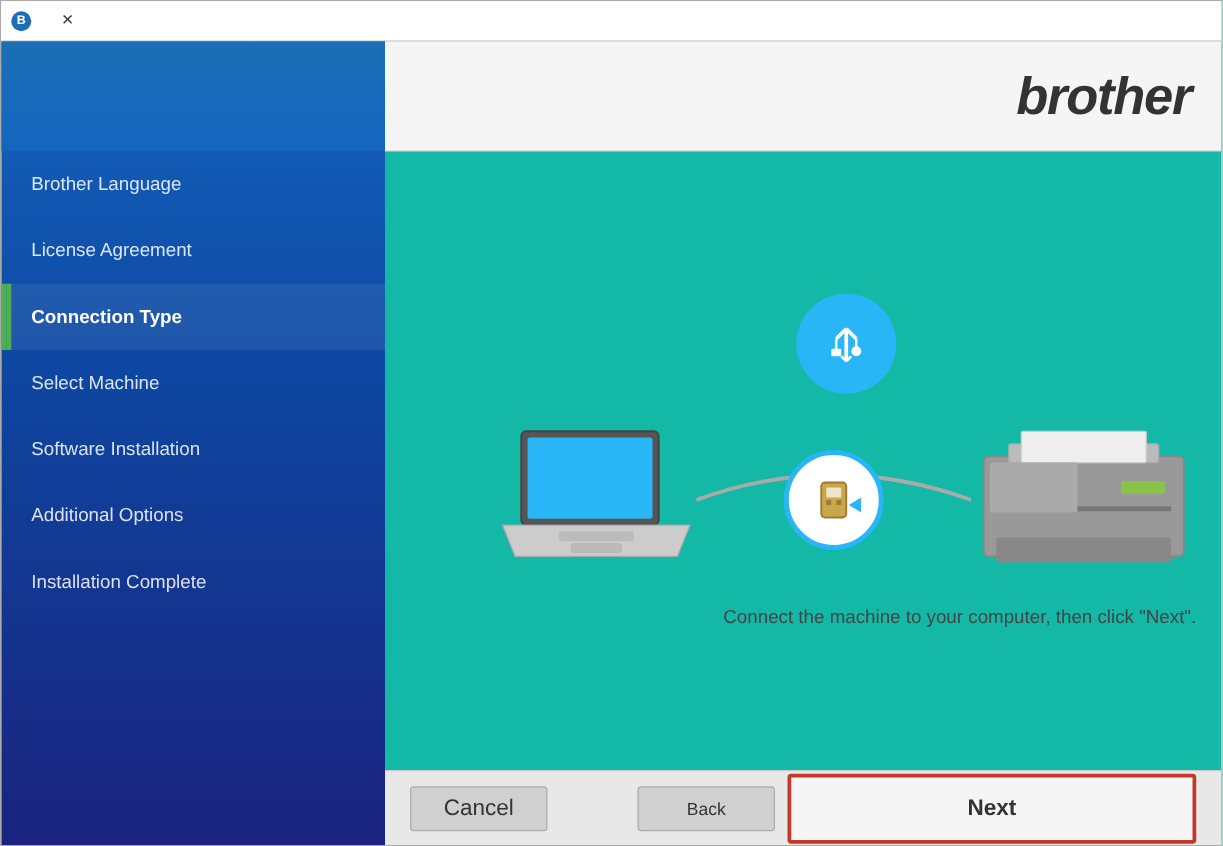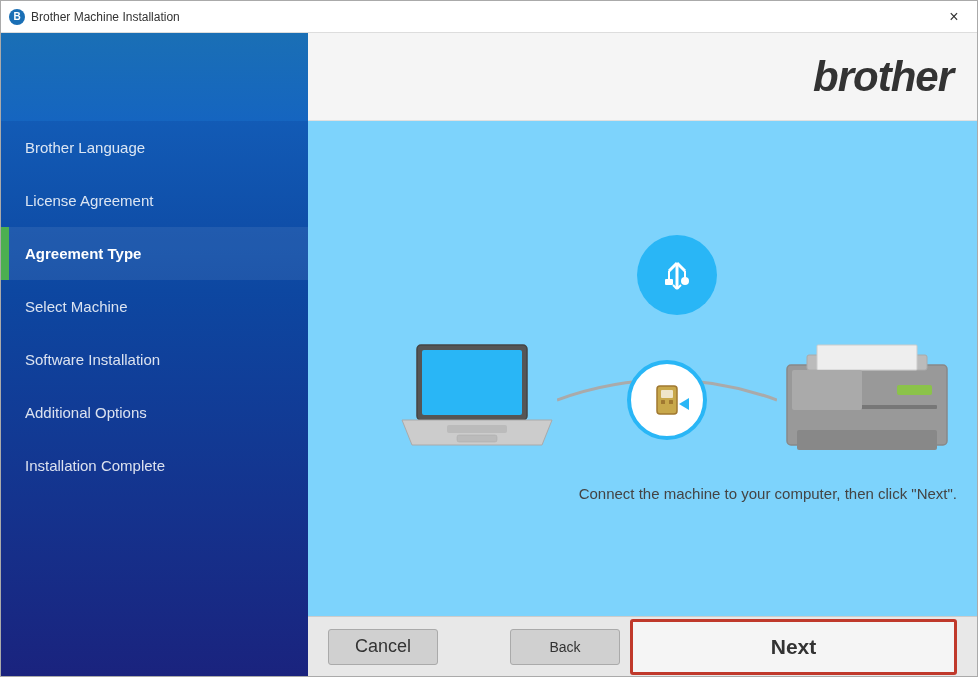--- a/index.html
+++ b/index.html
@@ -111,21 +111,21 @@
       position: absolute;
       left: 0;
       top: 0;
       bottom: 0;
       width: 4px;
       background: #4caf50;
     }
 
     .main-panel {
       flex: 1;
-      background: #7dd3fc;
+      background: #14b8a6;
       display: flex;
       flex-direction: column;
     }
 
     .brand-bar {
       height: 88px;
       background: #f5f5f5;
       display: flex;
       align-items: center;
       justify-content: flex-end;
@@ -244,58 +244,57 @@
       cursor: pointer;
       color: #333;
     }
 
     .btn-next {
       width: 327px;
       height: 56px;
       background: #f5f5f5;
       border: 3px solid #c0392b;
       border-radius: 3px;
-      font-size: 21px;
+      font-size: 18px;
       font-weight: 600;
       cursor: pointer;
       color: #333;
     }
 
     .bottom-right-btns {
       display: flex;
       gap: 10px;
       align-items: center;
       margin-left: 28px;
     }
   </style>
 </head>
 <body>
 
 <div class="window">
 
   <div class="title-bar">
     <div class="title-bar-icon">B</div>
-    <span class="title-bar-text">Brother Machine Installation</span>
     <div class="title-bar-close">×</div>
   </div>
 
   <div class="content-area">
 
     <div class="sidebar">
       <div class="sidebar-header"></div>
       <div class="sidebar-nav">
 
         <div class="nav-item">
           <span>Brother Language</span>
         </div>
         <div class="nav-item">
           <span>License Agreement</span>
         </div>
         <div class="nav-item active">
-          <span>Agreement Type</span>
+          <span>Connection Type</span>
         </div>
         <div class="nav-item">
           <span>Select Machine</span>
         </div>
         <div class="nav-item">
           <span>Software Installation</span>
         </div>
         <div class="nav-item">
           <span>Additional Options</span>
         </div>

